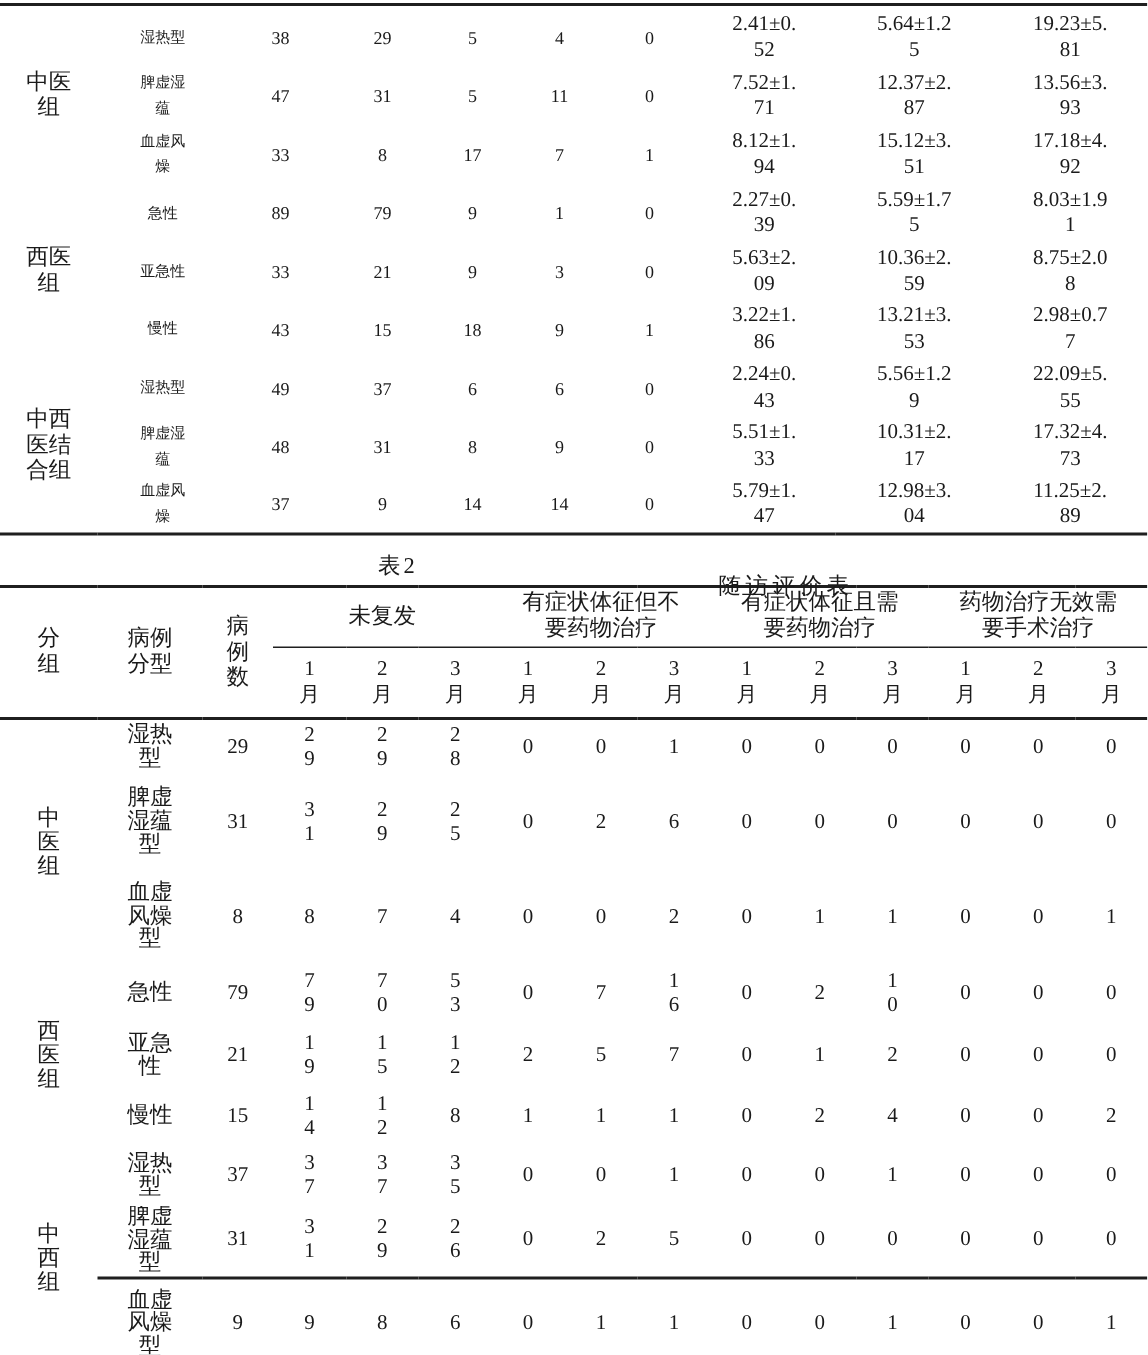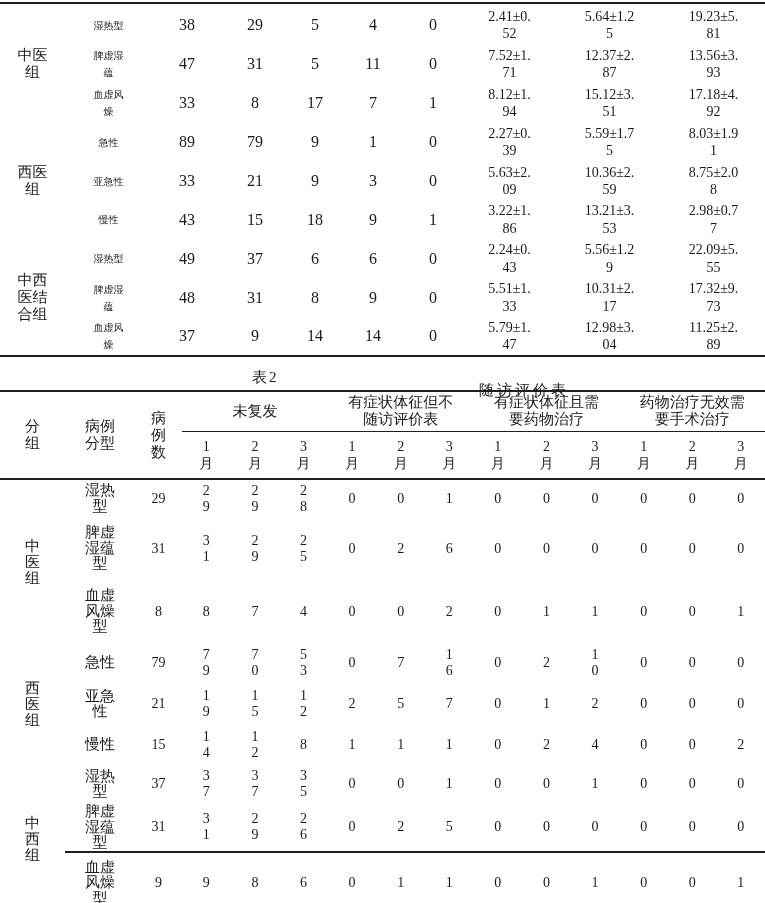--- a/index.html
+++ b/index.html
@@ -14,21 +14,21 @@
     padding:0; text-align:center; vertical-align:middle;
     white-space:pre-line; font-weight:normal; line-height:16px; overflow:hidden;
   }
   
   .t1-block { position:relative; padding-top:6px; }
   .cut-line { position:absolute; top:2px; left:0; width:765px; height:2px; background:#1f1f1f; }
   #t1 { border-bottom:2.5px solid #1f1f1f; }
   #t1 tbody tr { height:38.9px; }
   #t1 .grp  { font-size:15px; line-height:17px; }
   #t1 .typ1 { font-size:10px; line-height:17px; }
-  #t1 .num  { font-size:16px; }
+  #t1 .num  { font-size:12px; }
   #t1 .mean { font-size:14px; line-height:17.5px; }
   
   .t2-caption { position:relative; height:33px; }
   .cap-label { position:absolute; left:252px; top:11px; font-size:15px; letter-spacing:2px; }
   .cap-title { position:absolute; left:443px; top:24px; font-size:15px; letter-spacing:3px;margin-left:36px; }
   #t2 { border-top:2px solid #1f1f1f; }
   #t2 thead th { border-bottom:2px solid #1f1f1f; font-size:15px; line-height:17px; }
   #t2 thead th.sec { border-bottom:1.5px solid #1f1f1f; }
   #t2 thead th.mon { font-size:14px; line-height:17px; }
   #t2 thead tr.r1 { height:40px; }
@@ -181,21 +181,21 @@
 蕴</td>
             <td class="num">48</td>
             <td class="num">31</td>
             <td class="num">8</td>
             <td class="num">9</td>
             <td class="num">0</td>
             <td class="mean">5.51±1.
 33</td>
             <td class="mean">10.31±2.
 17</td>
-            <td class="mean">17.32±9.
+            <td class="mean">17.32±4.
 73</td>
           </tr>
           <tr>
             <td class="typ1">血虚风
 燥</td>
             <td class="num">37</td>
             <td class="num">9</td>
             <td class="num">14</td>
             <td class="num">14</td>
             <td class="num">0</td>
@@ -237,21 +237,21 @@
         <tr class="r1">
           <th rowspan="2">分
 组</th>
           <th rowspan="2">病例
 分型</th>
           <th rowspan="2">病
 例
 数</th>
           <th colspan="3" class="sec">未复发</th>
           <th colspan="3" class="sec">有症状体征但不
-随访评价表</th>
+要药物治疗</th>
           <th colspan="3" class="sec">有症状体征且需
 要药物治疗</th>
           <th colspan="3" class="sec">药物治疗无效需
 要手术治疗</th>
         </tr>
         <tr class="r2">
           <th class="mon">1
 月</th>
           <th class="mon">2
 月</th>

